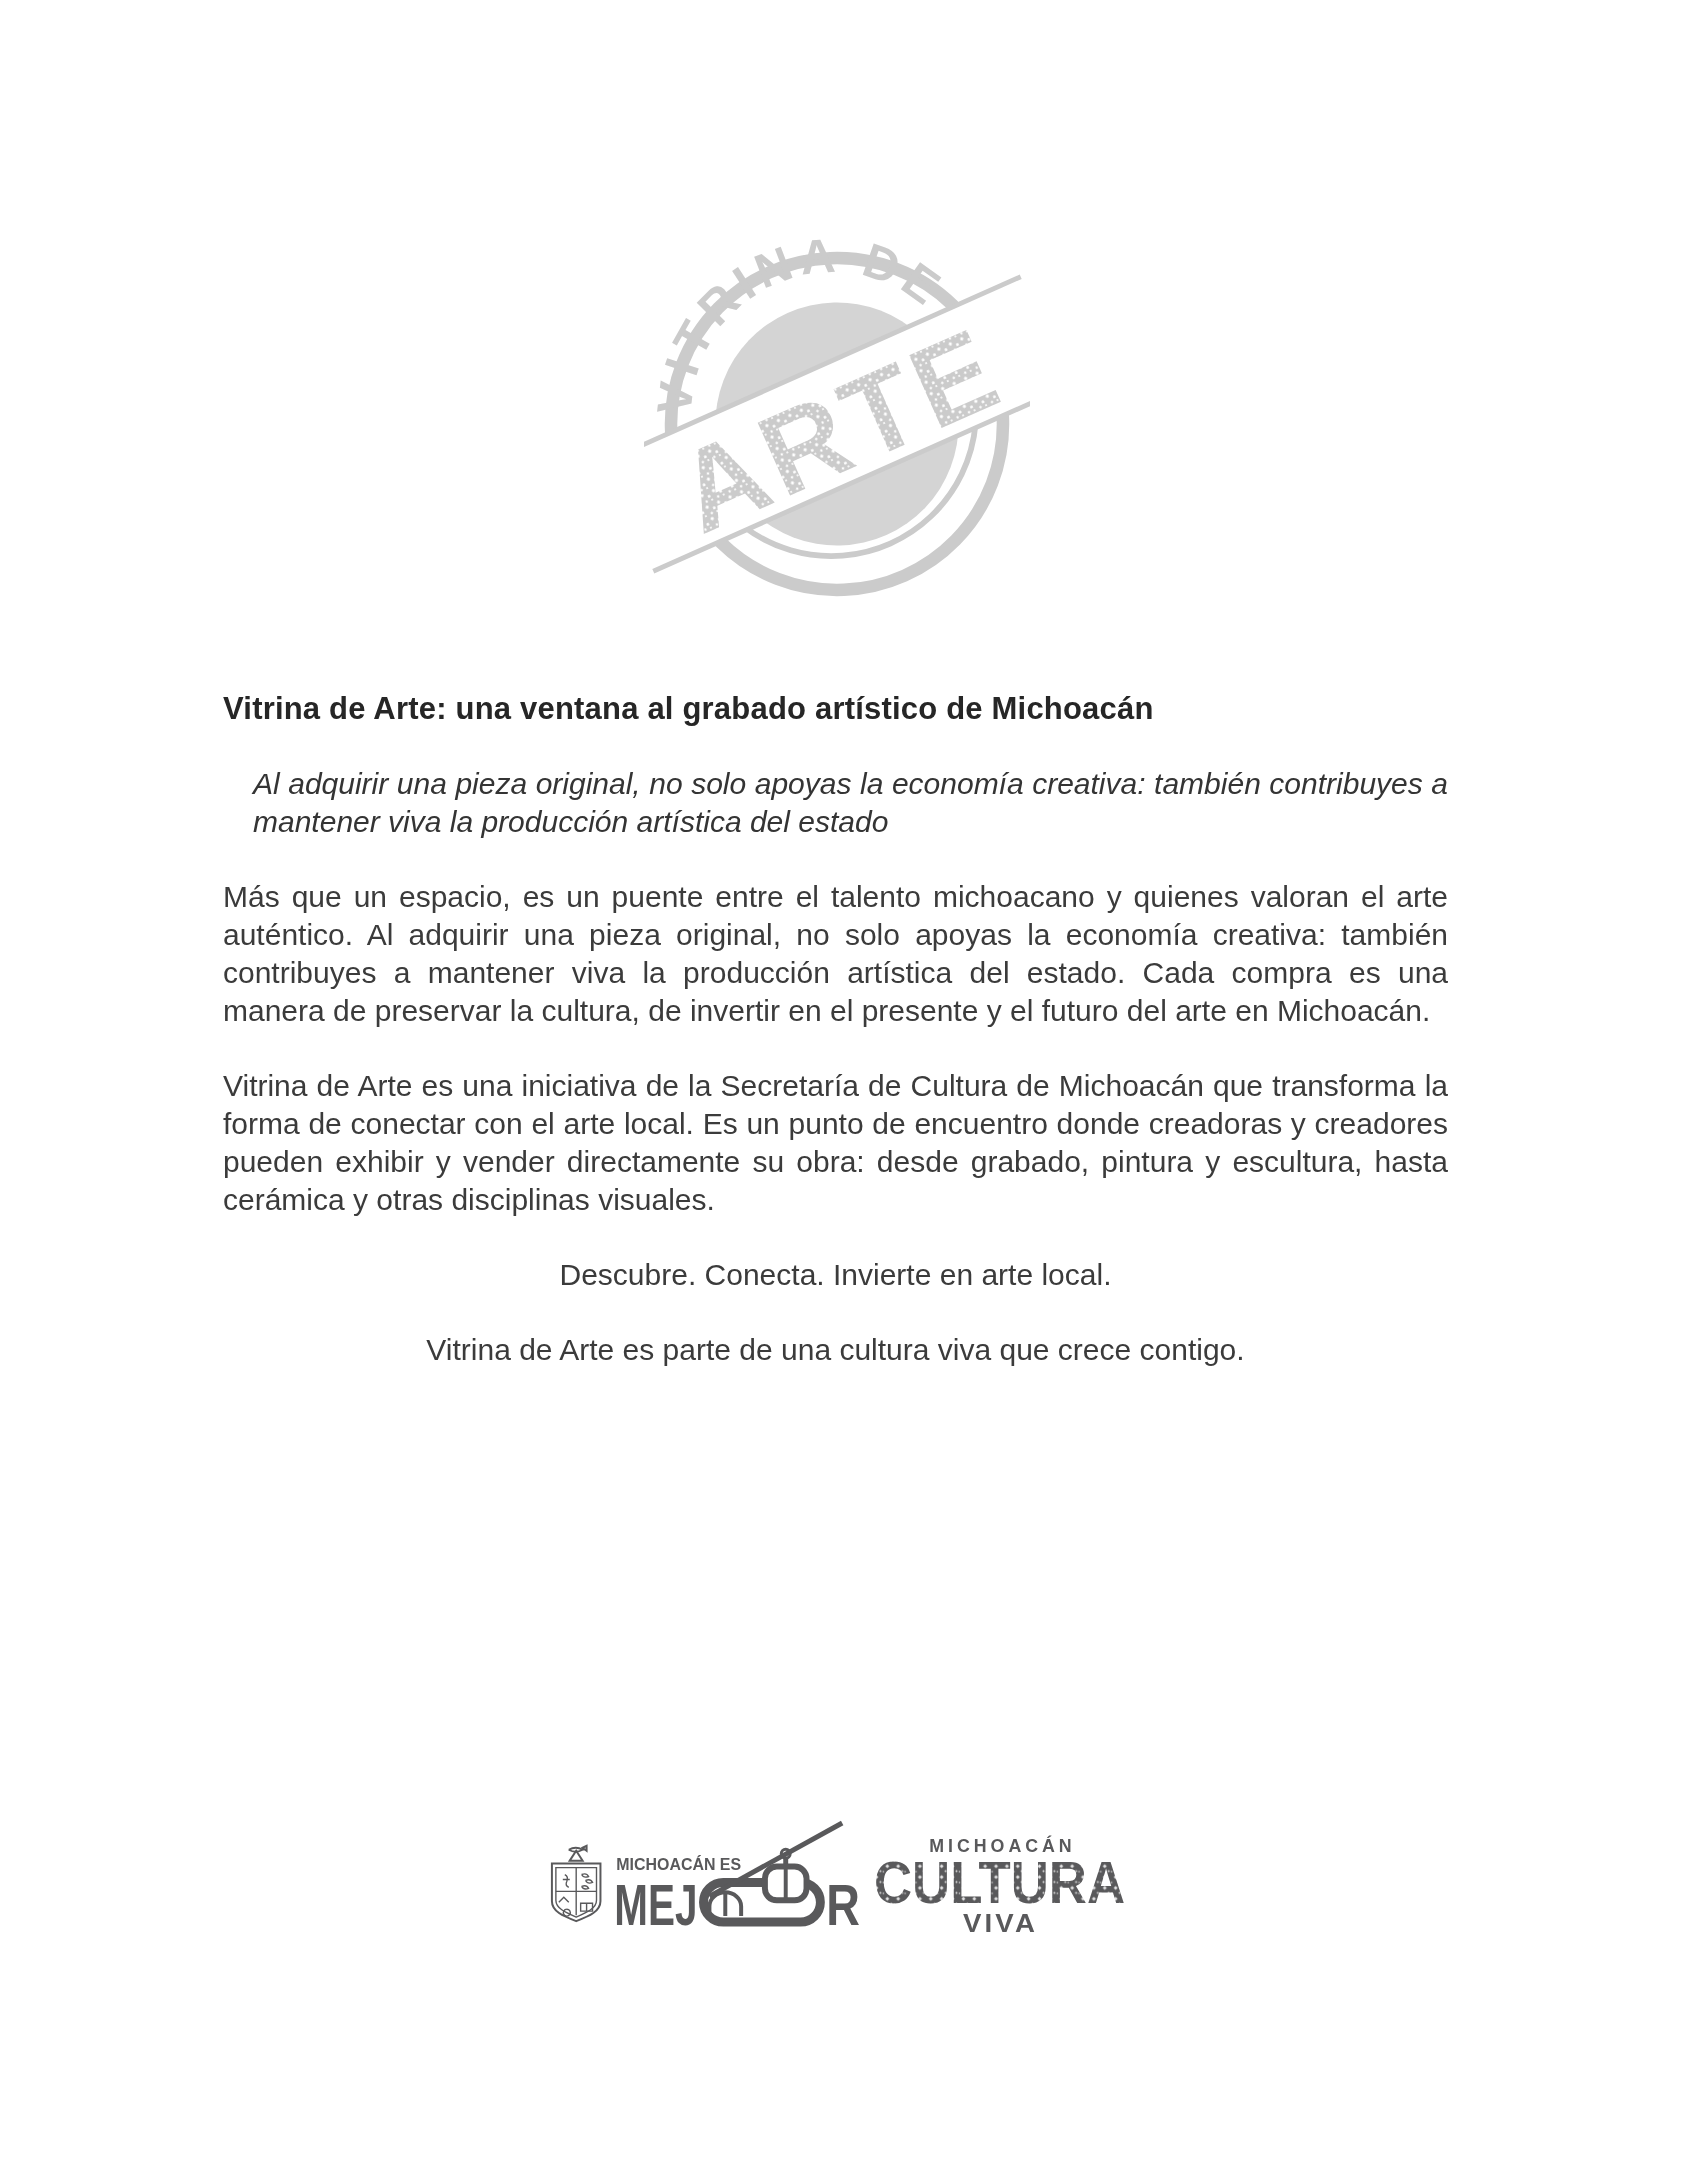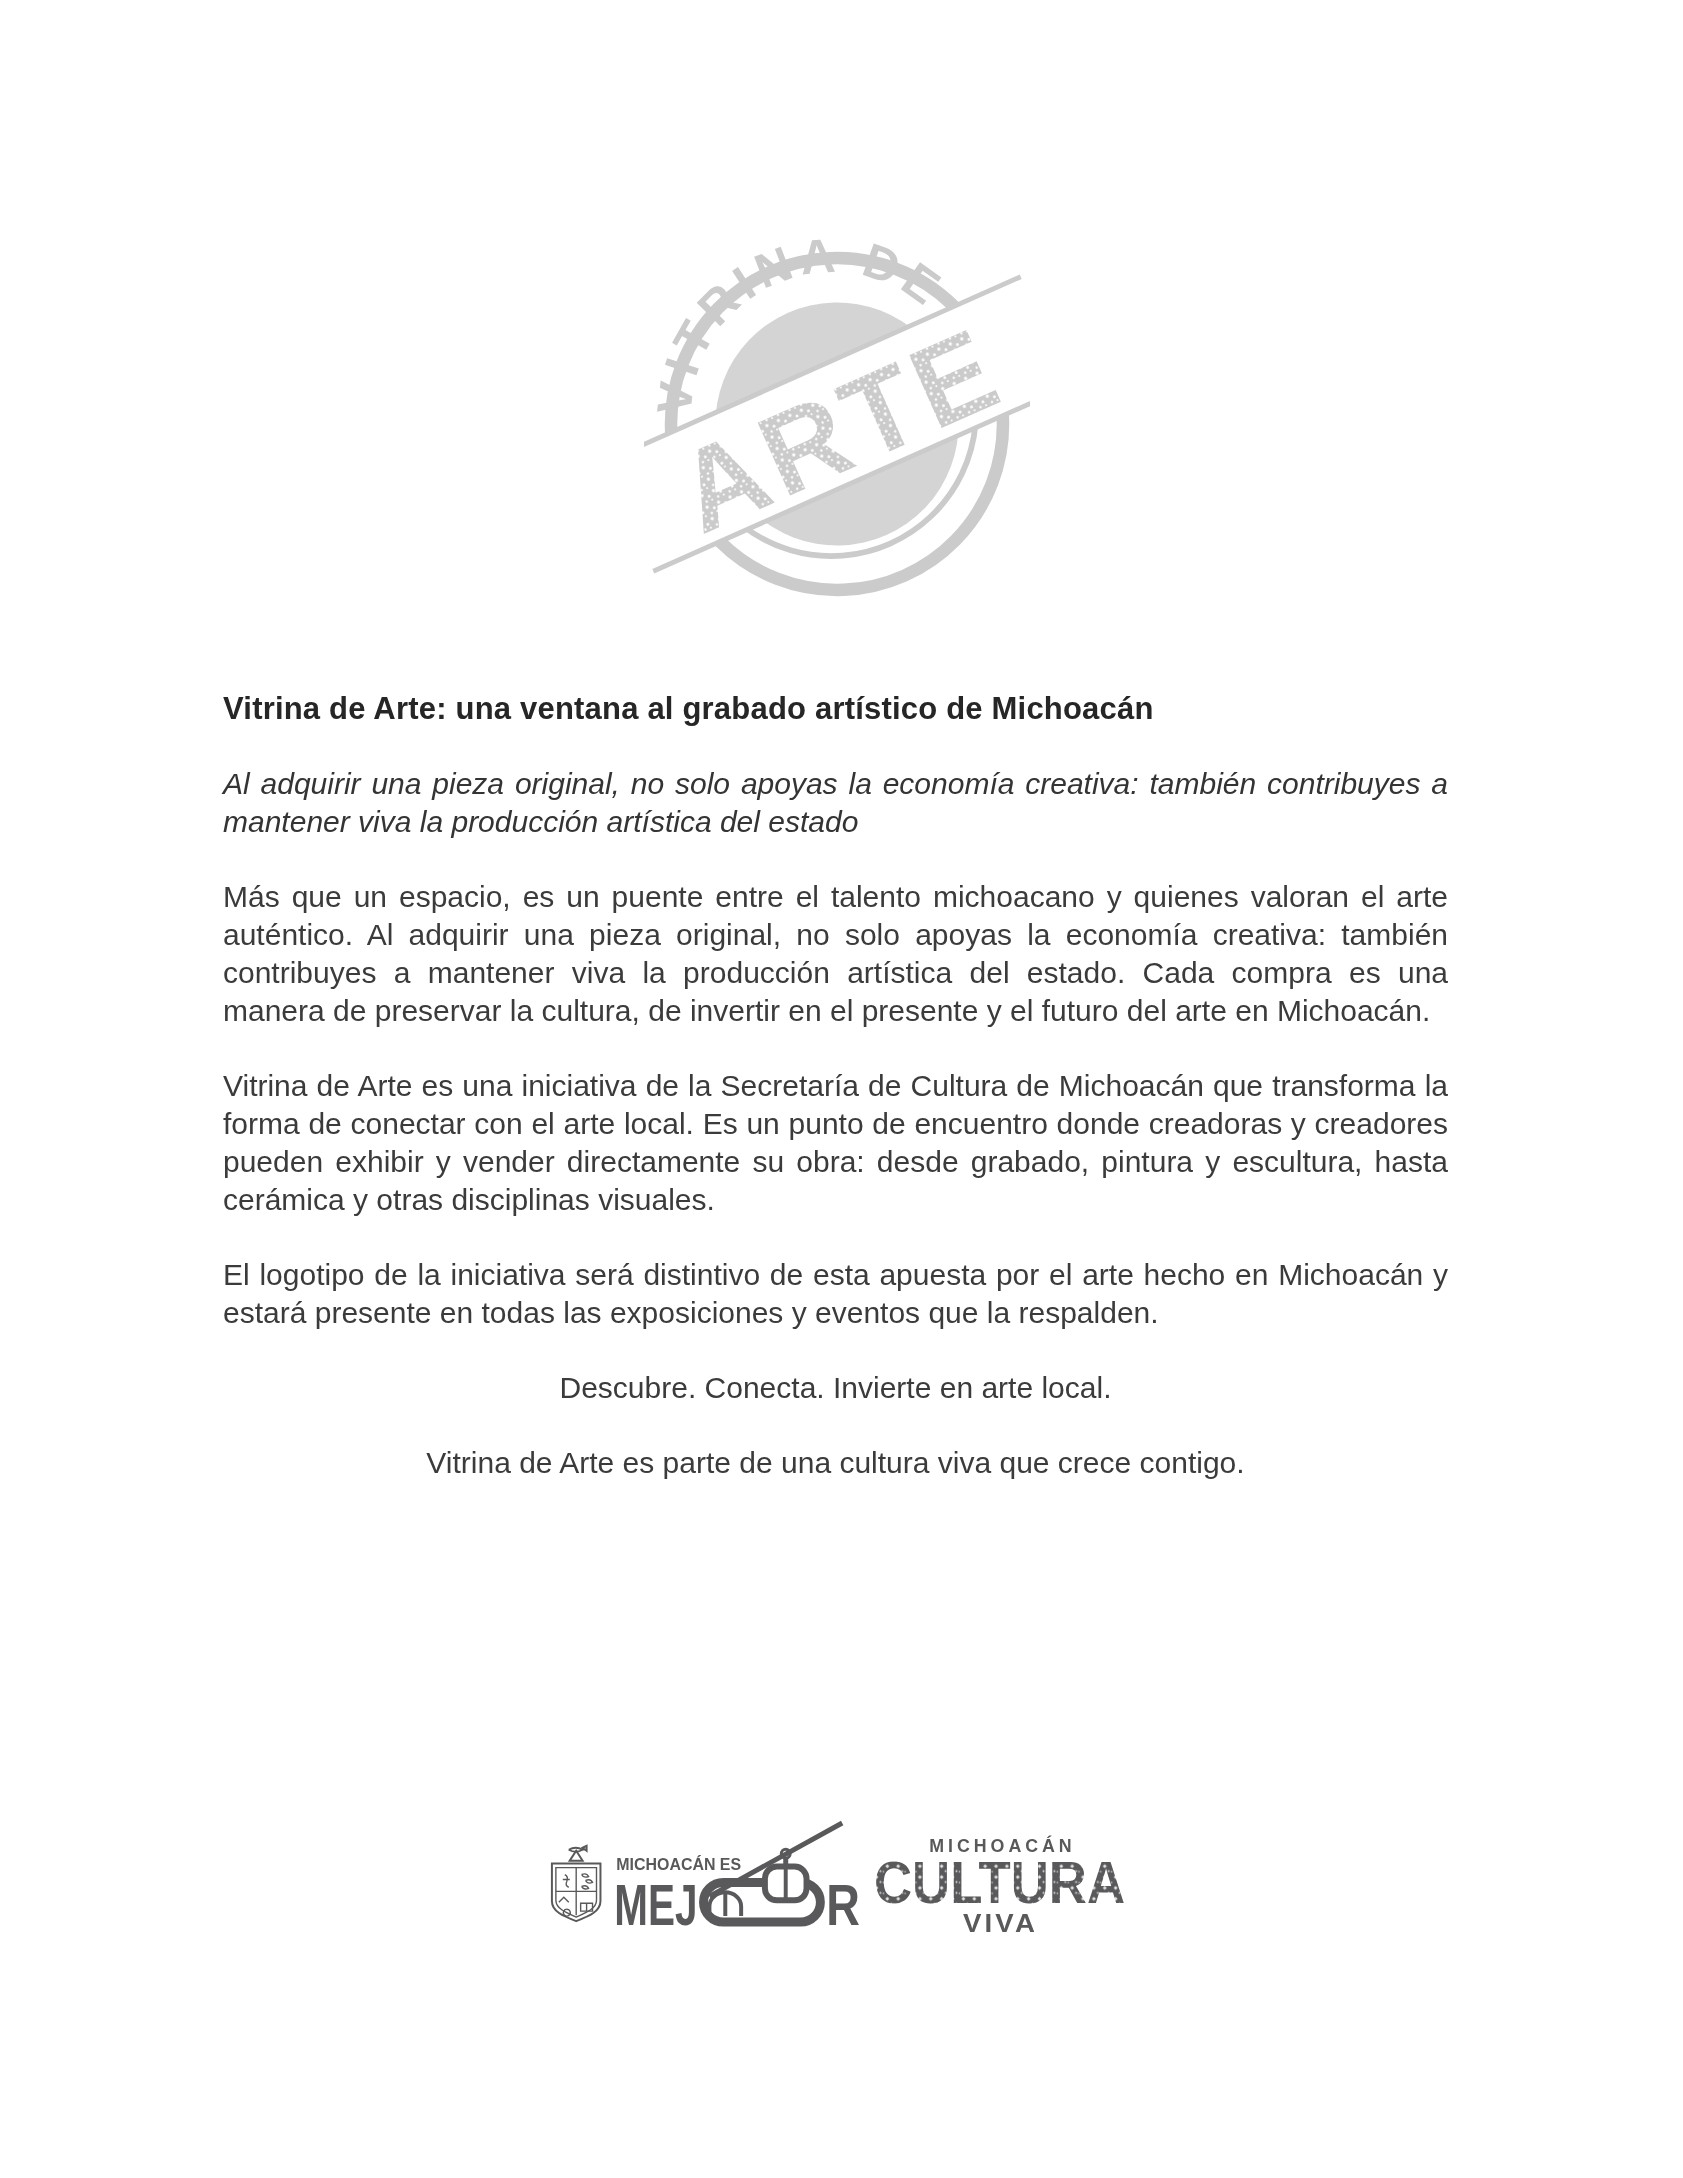--- a/index.html
+++ b/index.html
@@ -19,21 +19,21 @@
   .content h1{
     margin:0 0 37px 0;
     font-size:31px;line-height:38px;
     font-weight:700;color:#262626;
     letter-spacing:0.2px;
   }
   .content p{
     margin:0 0 37px 0;
     text-align:justify;
   }
-  .content p.subtitle{font-style:italic;color:#343434;}
+  .content p.subtitle{font-style:italic;color:#343434;margin-left:30px;}
   .content p.single{text-align:center;}
   .footer-left{position:absolute;left:543px;top:1820px;}
   .footer-right{position:absolute;left:871px;top:1830px;}
   svg text{font-family:"Liberation Sans", sans-serif;}
 </style>
 </head>
 <body>
 
 <div class="page">
 
@@ -60,21 +60,20 @@
         <textPath href="#arcT" startOffset="50%" text-anchor="middle">VITRINA DE</textPath>
       </text>
     </g>
   </svg>
 
   <div class="content">
     <h1>Vitrina de Arte: una ventana al grabado artístico de Michoacán</h1>
     <p class="subtitle">Al adquirir una pieza original, no solo apoyas la economía creativa: también contribuyes a mantener viva la producción artística del estado</p>
     <p>Más que un espacio, es un puente entre el talento michoacano y quienes valoran el arte auténtico. Al adquirir una pieza original, no solo apoyas la economía creativa: también contribuyes a mantener viva la producción artística del estado. Cada compra es una manera de preservar la cultura, de invertir en el presente y el futuro del arte en Michoacán.</p>
     <p>Vitrina de Arte es una iniciativa de la Secretaría de Cultura de Michoacán que transforma la forma de conectar con el arte local. Es un punto de encuentro donde creadoras y creadores pueden exhibir y vender directamente su obra: desde grabado, pintura y escultura, hasta cerámica y otras disciplinas visuales.</p>
-    <p>El logotipo de la iniciativa será distintivo de esta apuesta por el arte hecho en Michoacán y estará presente en todas las exposiciones y eventos que la respalden.</p>
     <p class="single">Descubre. Conecta. Invierte en arte local.</p>
     <p class="single">Vitrina de Arte es parte de una cultura viva que crece contigo.</p>
   </div>
 
   <svg class="footer-left" width="319" height="111" viewBox="0 -27 322 112" aria-hidden="true">
     <g stroke="#59595b" fill="none" stroke-width="2">
 
       <path d="M27,14 L33.5,4 L40,14 Z"></path>
       <path d="M26,3 q7,-4 14,0 q-7,4 -14,0 M40,1 l4,-2 v5 z"></path>
 

